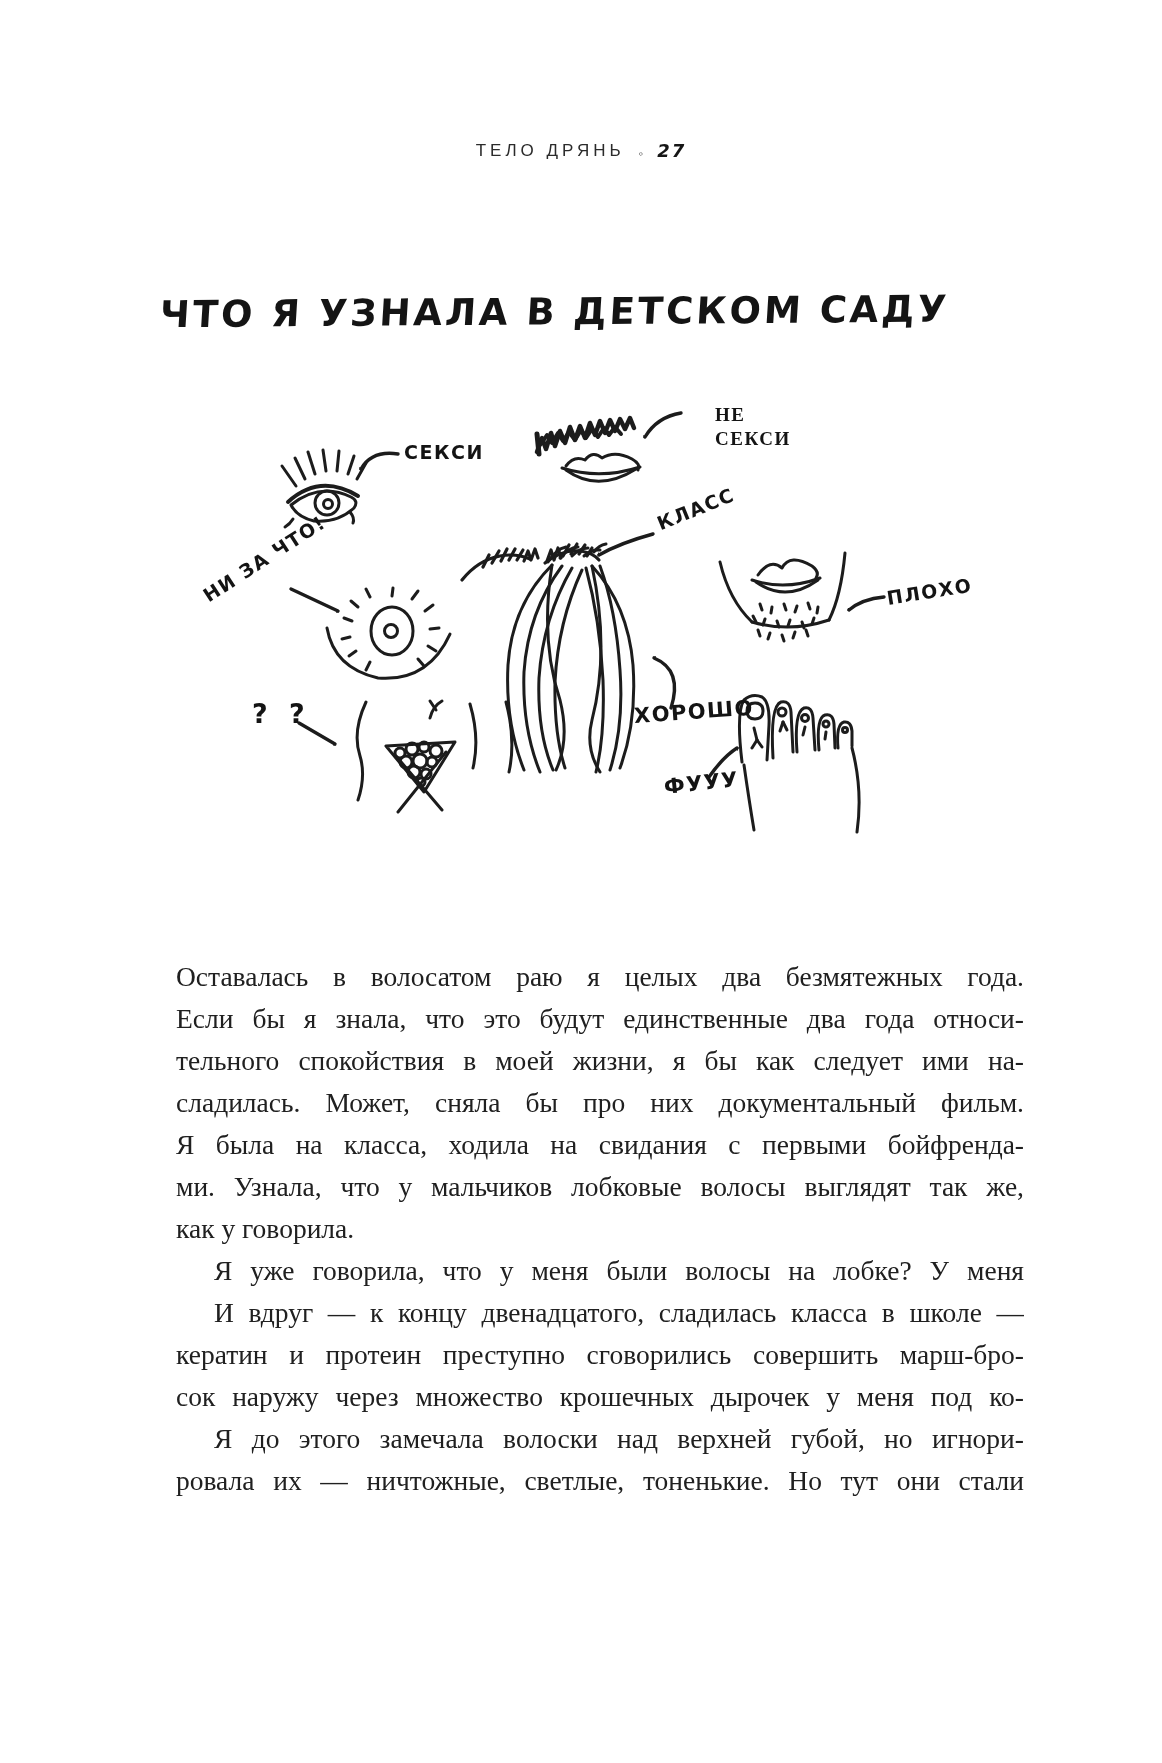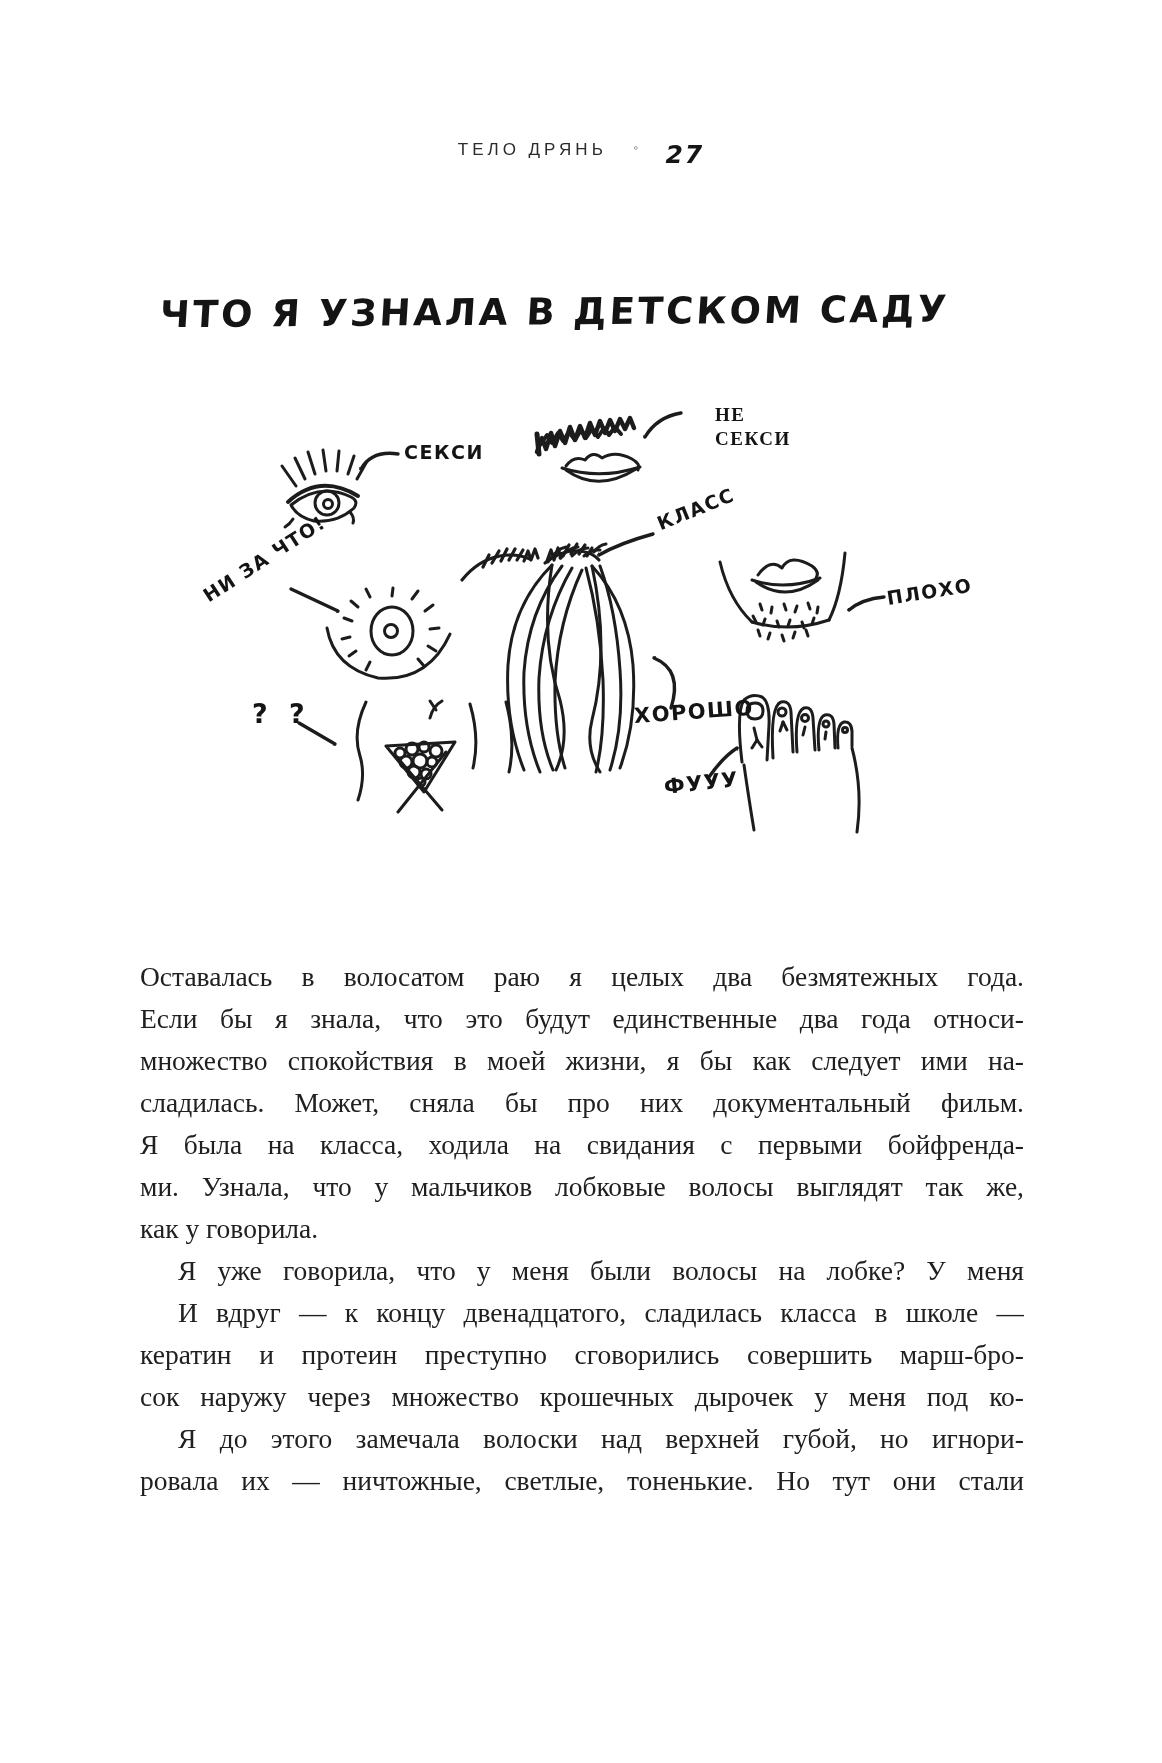--- a/index.html
+++ b/index.html
@@ -3,45 +3,45 @@
 <meta charset="utf-8">
 <style>
   html,body { margin:0; padding:0; background:#ffffff; }
   .page {
     position:relative; width:1162px; height:1763px; background:#ffffff;
     font-family:"Liberation Serif", serif; color:#1c1c1c; overflow:hidden;
   }
   
   .running-head {
     position:absolute; top:140px; left:0; width:100%;
-    display:flex; justify-content:center; align-items:flex-start; gap:27px;
+    display:flex; justify-content:center; align-items:flex-end; gap:14px;
     font-family:"Liberation Sans", sans-serif; font-size:17px;
     letter-spacing:4px; color:#2b2b2b;
   }
   .running-head .sep { font-size:13px; color:#3a3a3a; letter-spacing:0; }
   .running-head .pageno {
     font-family:"DejaVu Sans", sans-serif; font-style:italic; font-weight:bold;
-    font-size:25px; letter-spacing:2px; color:#161616;
+    font-size:18px; letter-spacing:2px; color:#161616;
   }
   
   .chapter-title {
     position:absolute; top:290px; left:160px; width:900px;
     font-family:"DejaVu Sans", sans-serif; font-weight:bold;
     font-size:37px; letter-spacing:3px; color:#141414;
     transform:skewX(-4deg) rotate(-0.4deg); white-space:nowrap;
   }
   
   .hand-label {
     position:absolute; font-family:"DejaVu Sans", sans-serif; font-weight:bold;
     font-size:19px; letter-spacing:1.5px; color:#141414; white-space:pre-line;
     transform-origin:left center; line-height:24px;
   }
   
   .text-block { position:absolute; top:956px; left:140px; width:884px; font-size:27.5px; color:#202020; }
-  .text-line { height:42px; line-height:42px; overflow:hidden; }
+  .text-line { height:42px; line-height:42px; overflow:hidden;margin-left:36px; }
   .text-line.indent { text-indent:38px; }
   .text-line.justify { text-align:justify; }
   .text-line.justify::after { content:""; display:inline-block; width:100%; }
   svg.sketch { position:absolute; top:0; left:0; }
   svg.sketch path, svg.sketch circle, svg.sketch ellipse { stroke:#1c1c1c; fill:none; stroke-linecap:round; stroke-linejoin:round; }
 </style>
 </head>
 <body>
 
 <div class="page">
@@ -224,21 +224,21 @@
   <div class="hand-label" style="left:658px; top:512px; transform:rotate(-22deg);">КЛАСС</div>
   <div class="hand-label" style="left:205px; top:585px; transform:rotate(-33deg);">НИ ЗА ЧТО!</div>
   <div class="hand-label" style="left:887px; top:586px; transform:rotate(-9deg);">ПЛОХО</div>
   <div class="hand-label" style="left:634px; top:704px; transform:rotate(-4deg); font-size:21px;">ХОРОШО</div>
   <div class="hand-label" style="left:664px; top:775px; transform:rotate(-6deg); font-size:21px;">ФУУУ</div>
   <div class="hand-label" style="left:252px; top:702px; font-size:27px; letter-spacing:6px;">? ?</div>
 
   <div class="text-block">
       <div class="text-line justify">Оставалась в волосатом раю я целых два безмятежных года.</div>
       <div class="text-line justify">Если бы я знала, что это будут единственные два года относи-</div>
-      <div class="text-line justify">множество спокойствия в моей жизни, я бы как следует ими на-</div>
+      <div class="text-line justify">тельного спокойствия в моей жизни, я бы как следует ими на-</div>
       <div class="text-line justify">сладилась. Может, сняла бы про них документальный фильм.</div>
       <div class="text-line justify">Я была на класса, ходила на свидания с первыми бойфренда-</div>
       <div class="text-line justify">ми. Узнала, что у мальчиков лобковые волосы выглядят так же,</div>
       <div class="text-line">как у говорила.</div>
       <div class="text-line indent justify">Я уже говорила, что у меня были волосы на лобке? У меня</div>
       <div class="text-line indent justify">И вдруг — к концу двенадцатого, сладилась класса в школе —</div>
       <div class="text-line justify">кератин и протеин преступно сговорились совершить марш-бро-</div>
       <div class="text-line justify">сок наружу через множество крошечных дырочек у меня под ко-</div>
       <div class="text-line indent justify">Я до этого замечала волоски над верхней губой, но игнори-</div>
       <div class="text-line justify">ровала их — ничтожные, светлые, тоненькие. Но тут они стали</div>

